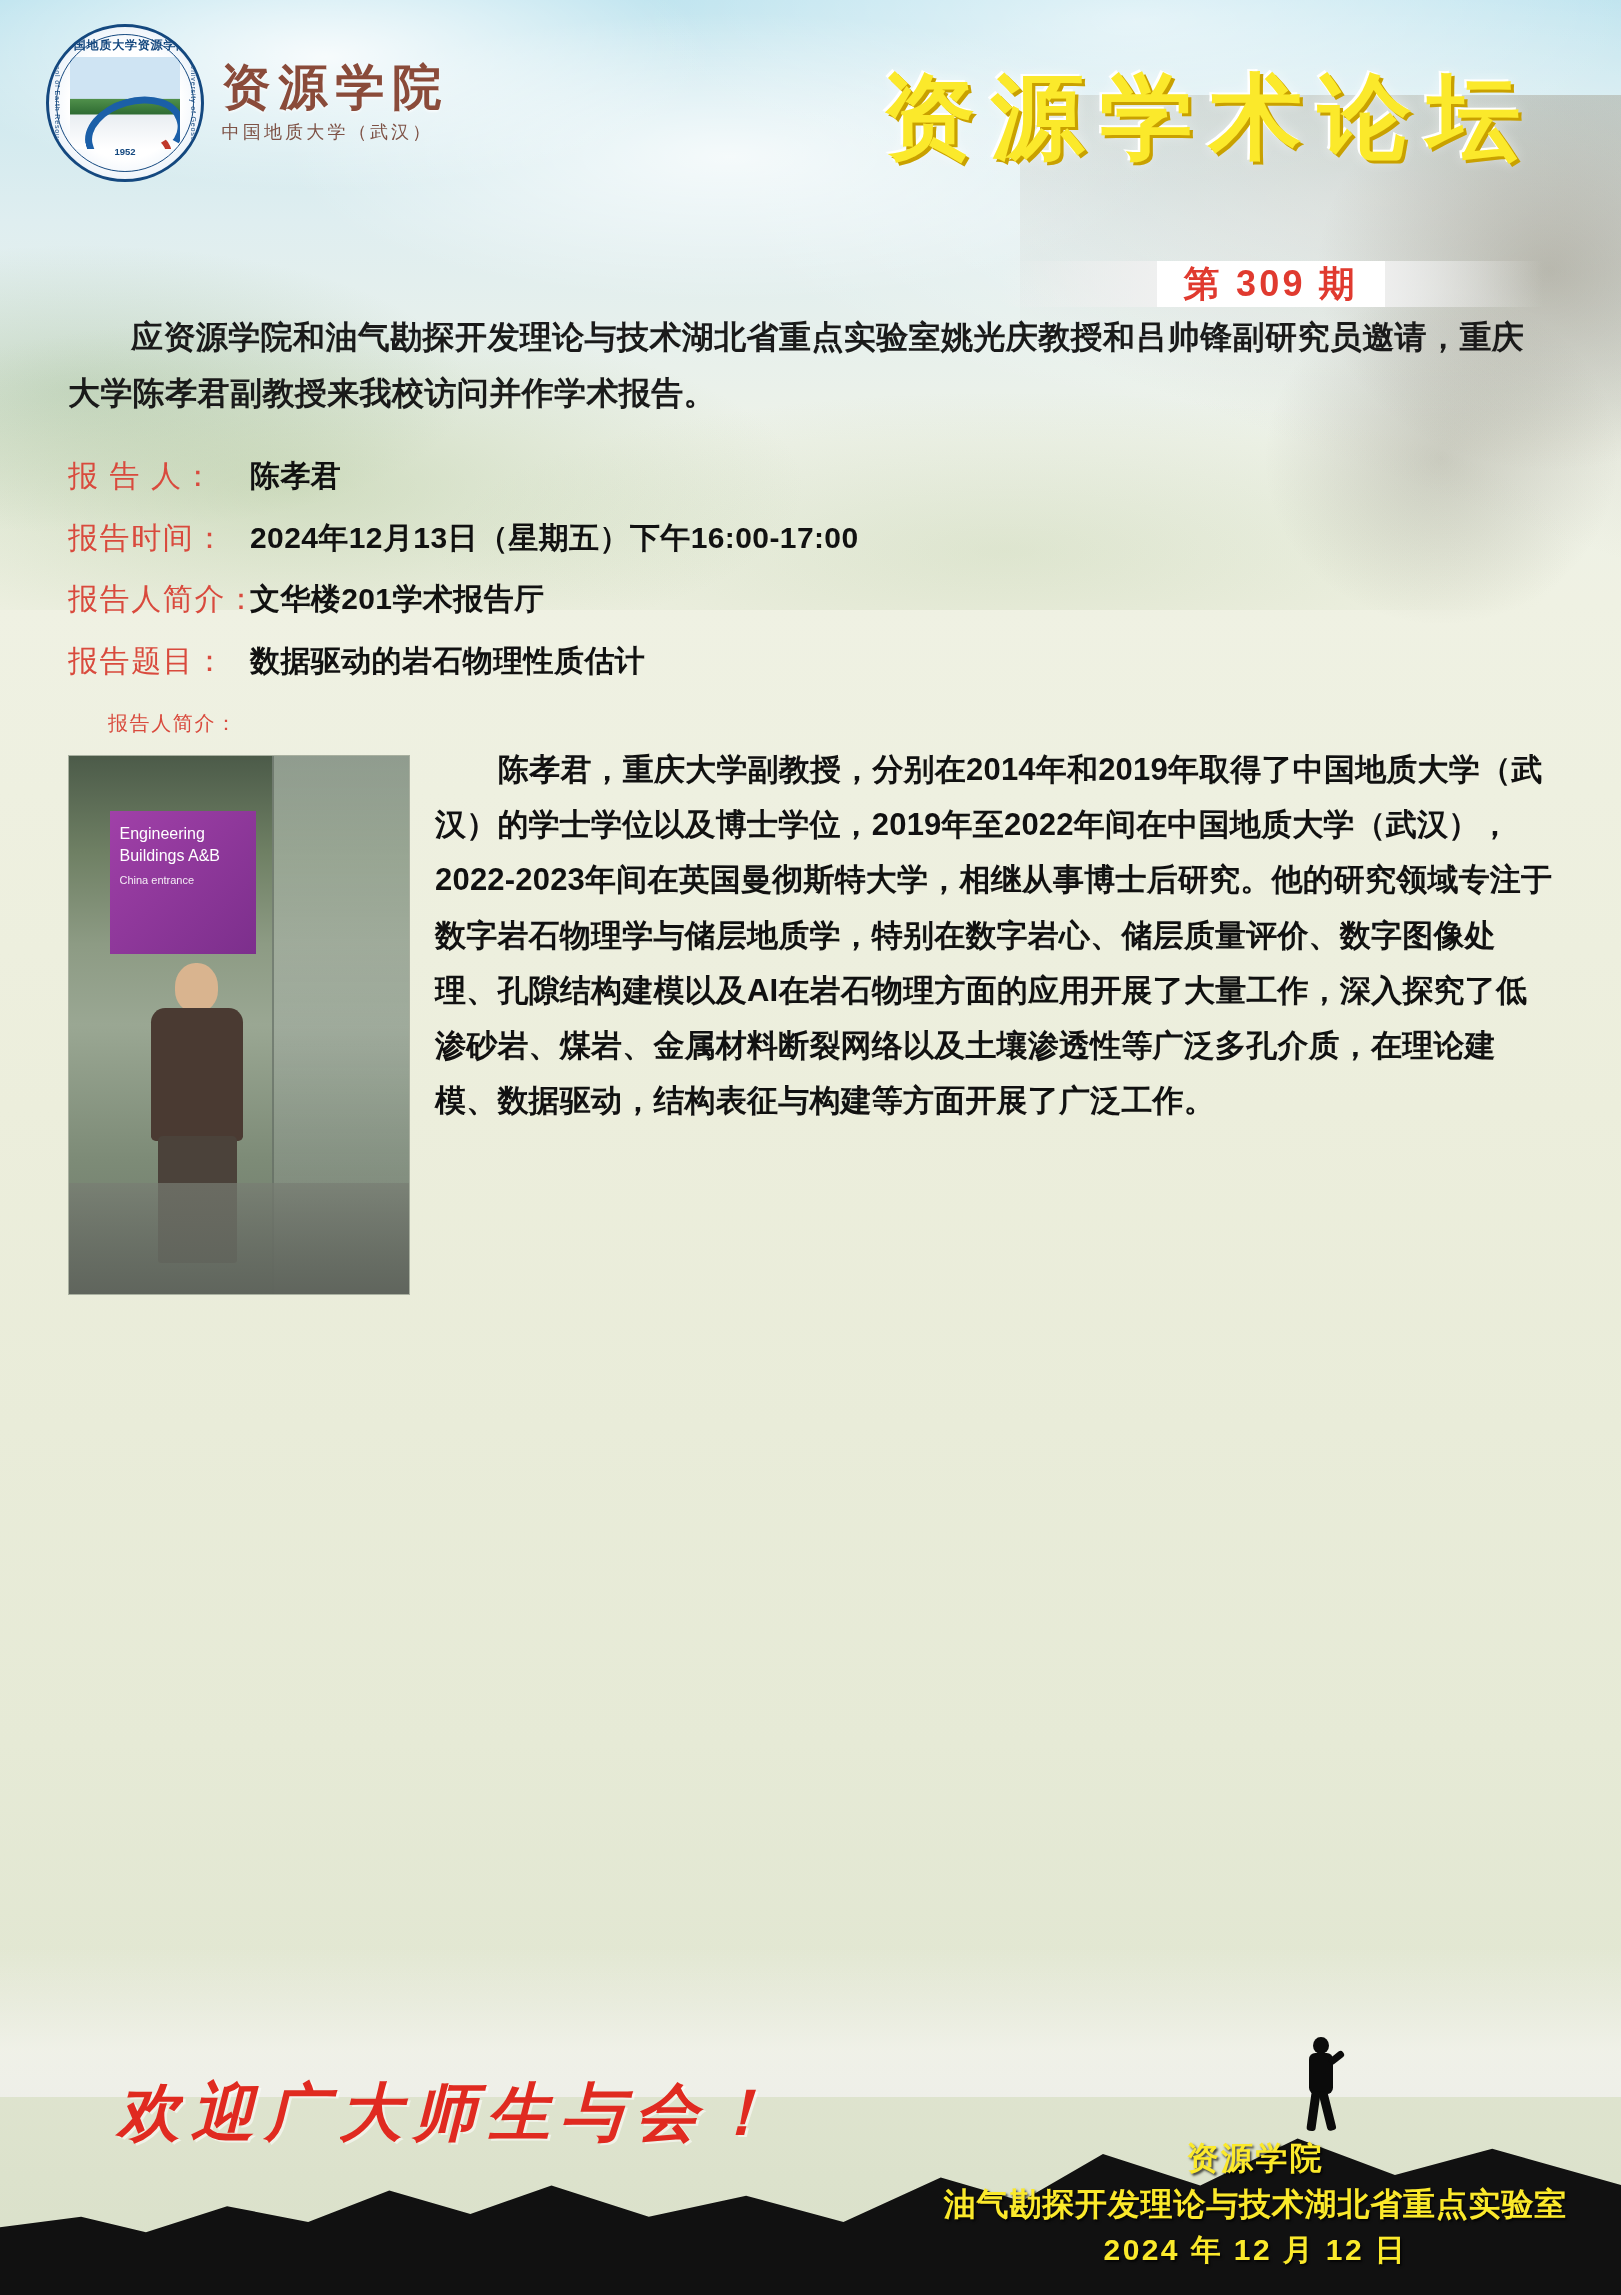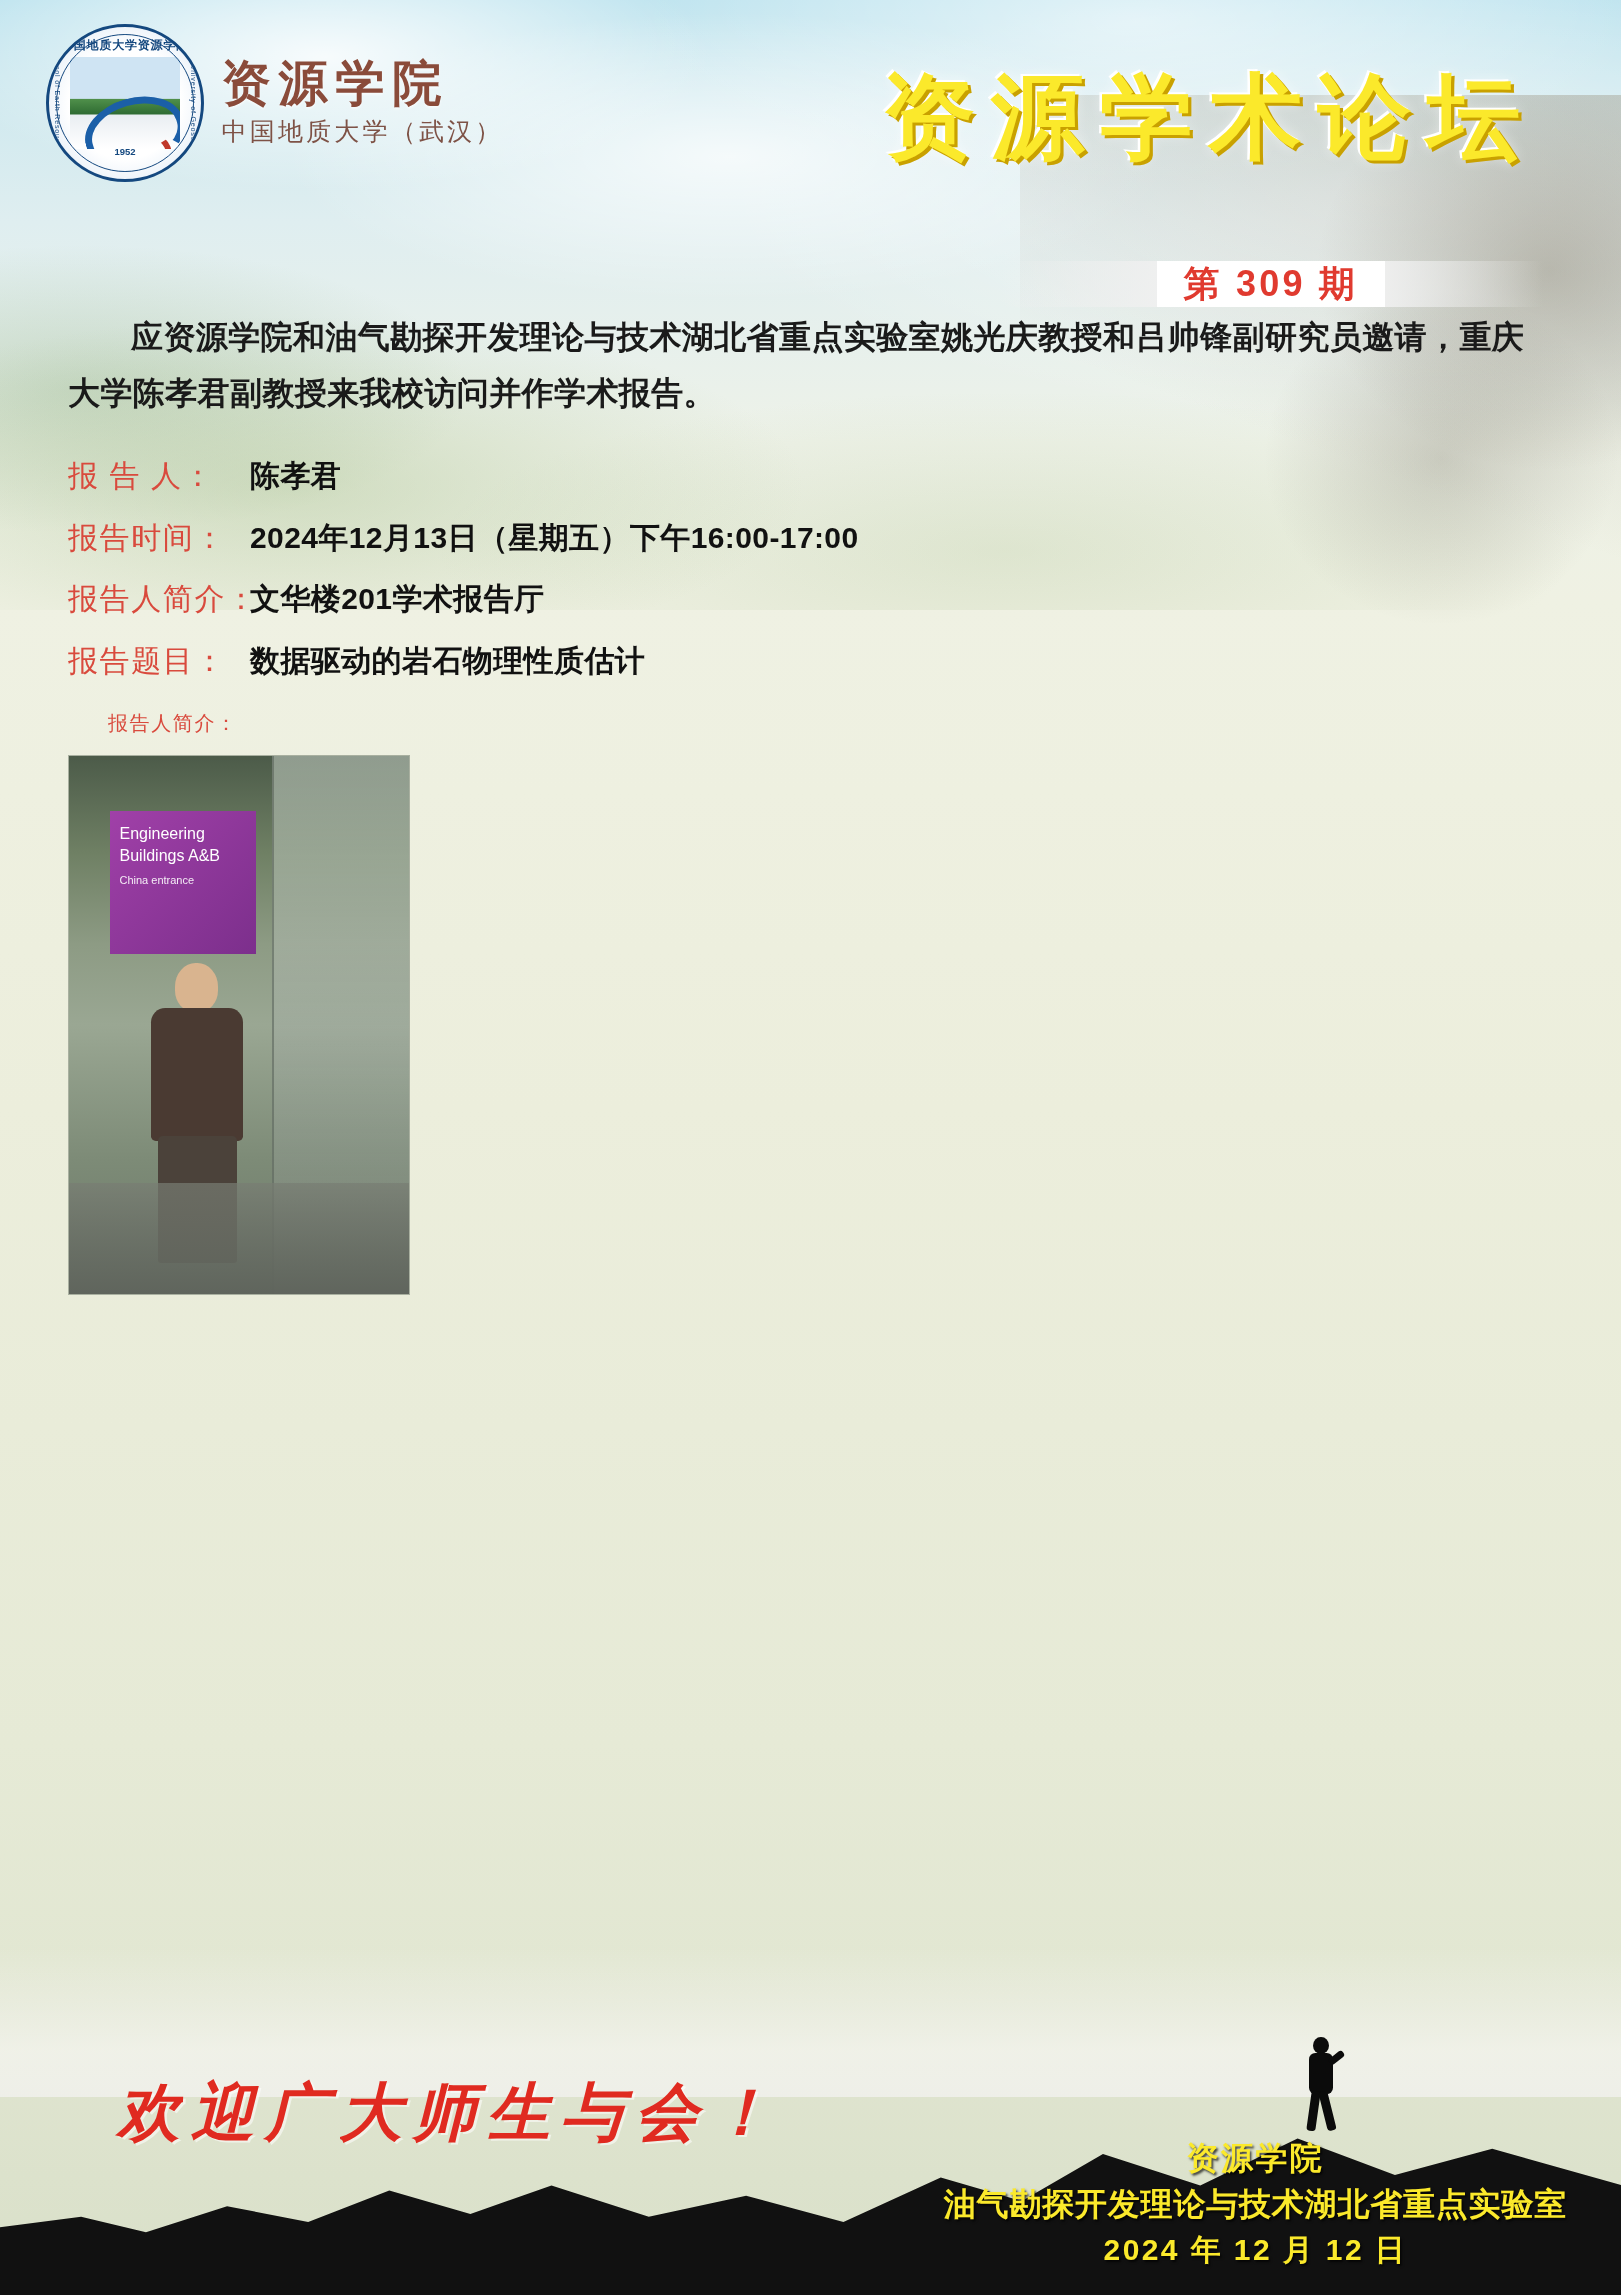--- a/index.html
+++ b/index.html
@@ -163,21 +163,21 @@
   }
   .inst-cn {
     font-size: 49px;
     font-weight: bold;
     color: #8a4b3a;
     letter-spacing: 8px;
     line-height: 1.05;
     text-shadow: 0 1.6px 2.4px rgba(255,255,255,0.6);
   }
   .inst-sub {
-    font-size: 25px;
+    font-size: 18px;
     color: #7e5246;
     letter-spacing: 3.2px;
     margin-top: 6.3px;
   }
 
   .forum-title {
     position: absolute;
     right: 86px;
     top: 55px;
     font-size: 93px;
@@ -508,20 +508,21 @@
         <div class="glass"></div>
         <div class="poster-sign">
           <div>Engineering Buildings A&amp;B</div>
           <div class="sign-sub">China entrance</div>
         </div>
         <div class="person-head"></div>
         <div class="person-body"></div>
         <div class="person-legs"></div>
         <div class="ground"></div>
       </div>
+      <div class="bio-text">陈孝君，重庆大学副教授，分别在2014年和2019年取得了中国地质大学（武汉）的学士学位以及博士学位，2019年至2022年间在中国地质大学（武汉），2022-2023年间在英国曼彻斯特大学，相继从事博士后研究。他的研究领域专注于数字岩石物理学与储层地质学，特别在数字岩心、储层质量评价、数字图像处理、孔隙结构建模以及AI在岩石物理方面的应用开展了大量工作，深入探究了低渗砂岩、煤岩、金属材料断裂网络以及土壤渗透性等广泛多孔介质，在理论建模、数据驱动，结构表征与构建等方面开展了广泛工作。</div>
     </div>
 
   </div>
 
   <div class="footer">
     <div class="mountain-haze"></div>
     <div class="mountain"></div>
     <div class="climber">
       <div class="c-head"></div>
       <div class="c-body"></div>

